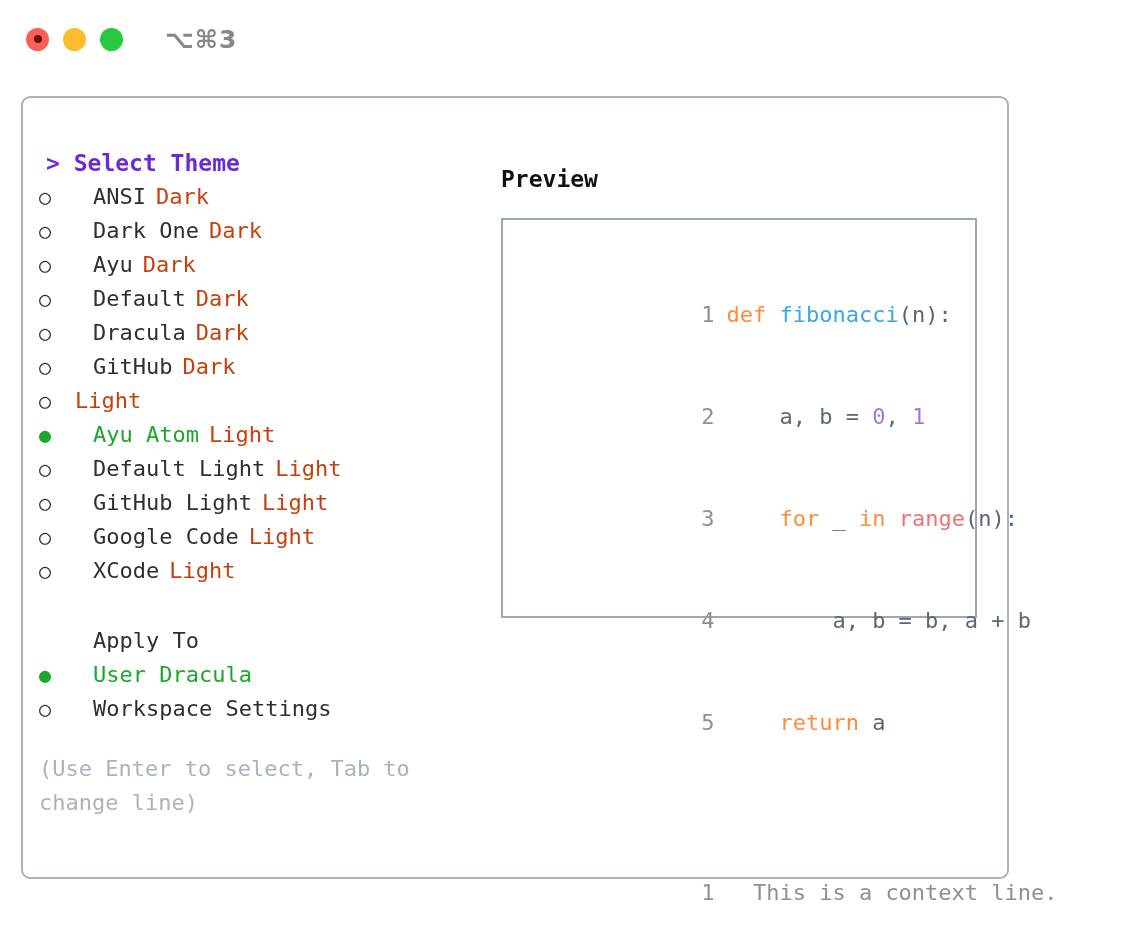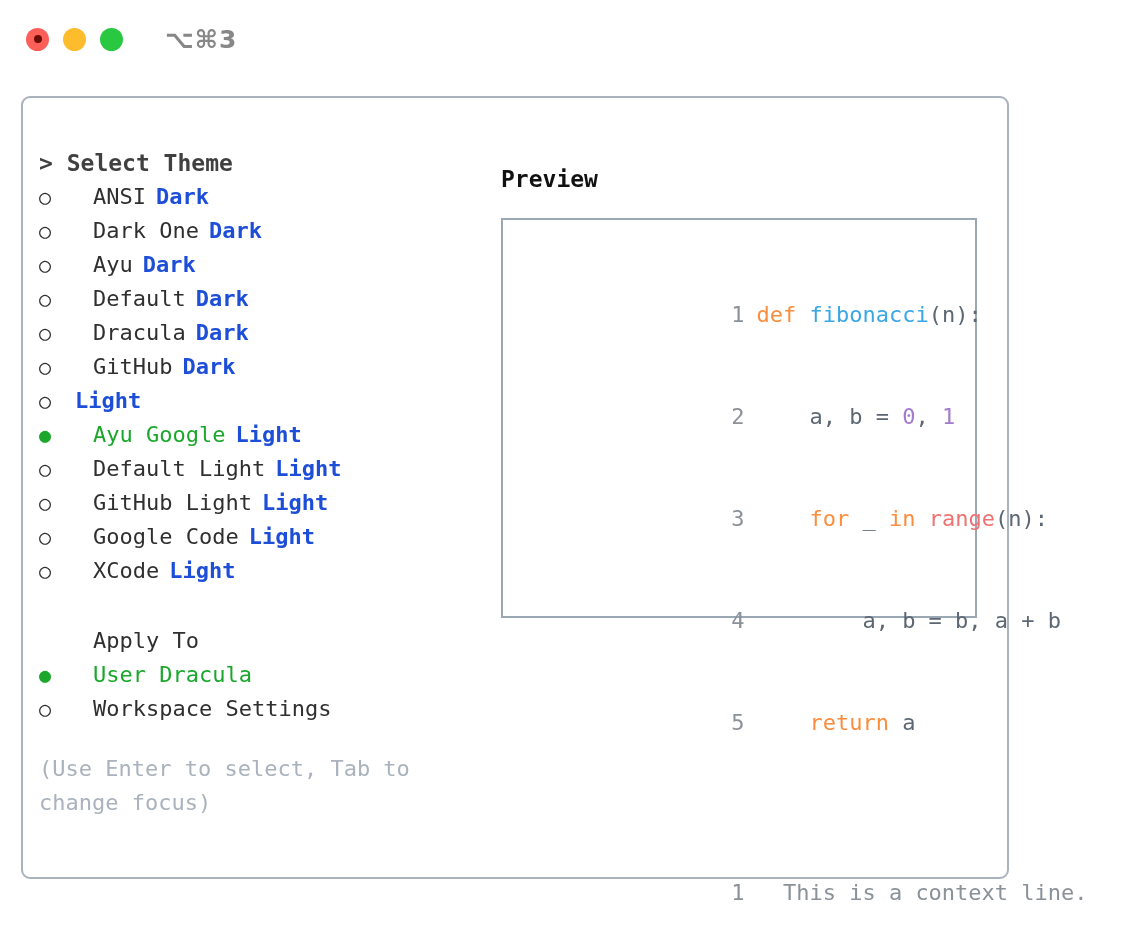--- a/index.html
+++ b/index.html
@@ -87,45 +87,45 @@
   
   .left-col {
     position: absolute;
     left: 16px;
     top: 48px;
     width: 440px;
   }
   .section-head {
     font-size: 23px;
     font-weight: bold;
-    color: #404040;
+    color: #6d28d9;
     line-height: 34px;
     white-space: pre;
+    margin-left: 7px;
   }
   .option-row {
     display: flex;
     align-items: baseline;
     line-height: 34px;
     font-size: 22px;
     white-space: pre;
   }
   .marker {
     display: inline-block;
     width: 26px;
     flex: 0 0 26px;
     font-size: 20px;
     color: #2f2f2f;
   }
   .marker.sel { color: #1aa72b; }
   .opt-label { color: #2f2f2f; margin-left: 28px; }
   .opt-label.sel { color: #1aa72b; }
   .opt-kind {
-    color: #1d4ed8;
+    color: #c2410c;
     margin-left: 10px;
-    font-weight: bold;
   }
   .spacer-lg { height: 36px; }
   .spacer-sm { height: 26px; }
   .hint {
     font-size: 22px;
     line-height: 34px;
     color: #a9b2bd;
     width: 400px;
     white-space: pre-wrap;
   }
@@ -143,21 +143,21 @@
     color: #111111;
     line-height: 34px;
   }
   .preview-box {
     margin-top: 22px;
     width: 476px;
     height: 400px;
     border: 2px solid #9aa7b4;
     box-sizing: border-box;
     background: #ffffff;
-    padding: 44px 0 0 34px;
+    padding: 44px 0 0 4px;
   }
   .code-line {
     font-size: 22px;
     line-height: 34px;
     white-space: pre;
   }
   .lno {
     color: #8a9199;
     display: inline-block;
     width: 22px;
@@ -227,21 +227,21 @@
             <span class="marker">○</span>
             <span class="opt-label">GitHub</span>
             <span class="opt-kind">Dark</span>
           </div>
           <div class="option-row">
             <span class="marker">○</span>
             <span class="opt-kind">Light</span>
           </div>
           <div class="option-row">
             <span class="marker sel">●</span>
-            <span class="opt-label sel">Ayu Google</span>
+            <span class="opt-label sel">Ayu Atom</span>
             <span class="opt-kind">Light</span>
           </div>
           <div class="option-row">
             <span class="marker">○</span>
             <span class="opt-label">Default Light</span>
             <span class="opt-kind">Light</span>
           </div>
           <div class="option-row">
             <span class="marker">○</span>
             <span class="opt-label">GitHub Light</span>
@@ -272,21 +272,21 @@
             <span class="opt-label sel">User Dracula</span>
           </div>
           <div class="option-row">
             <span class="marker">○</span>
             <span class="opt-label">Workspace Settings</span>
           </div>
         </div>
 
         <div class="spacer-sm"></div>
 
-        <div class="hint">(Use Enter to select, Tab to change focus)</div>
+        <div class="hint">(Use Enter to select, Tab to change line)</div>
       </div>
 
       <div class="right-col">
         <div class="preview-title">Preview</div>
 
         <div class="preview-box">
 
           <div>
             <div class="code-line">
               <span class="lno">1</span><span class="t-kw">def </span><span class="t-fn">fibonacci</span><span class="t-txt">(n):</span>

